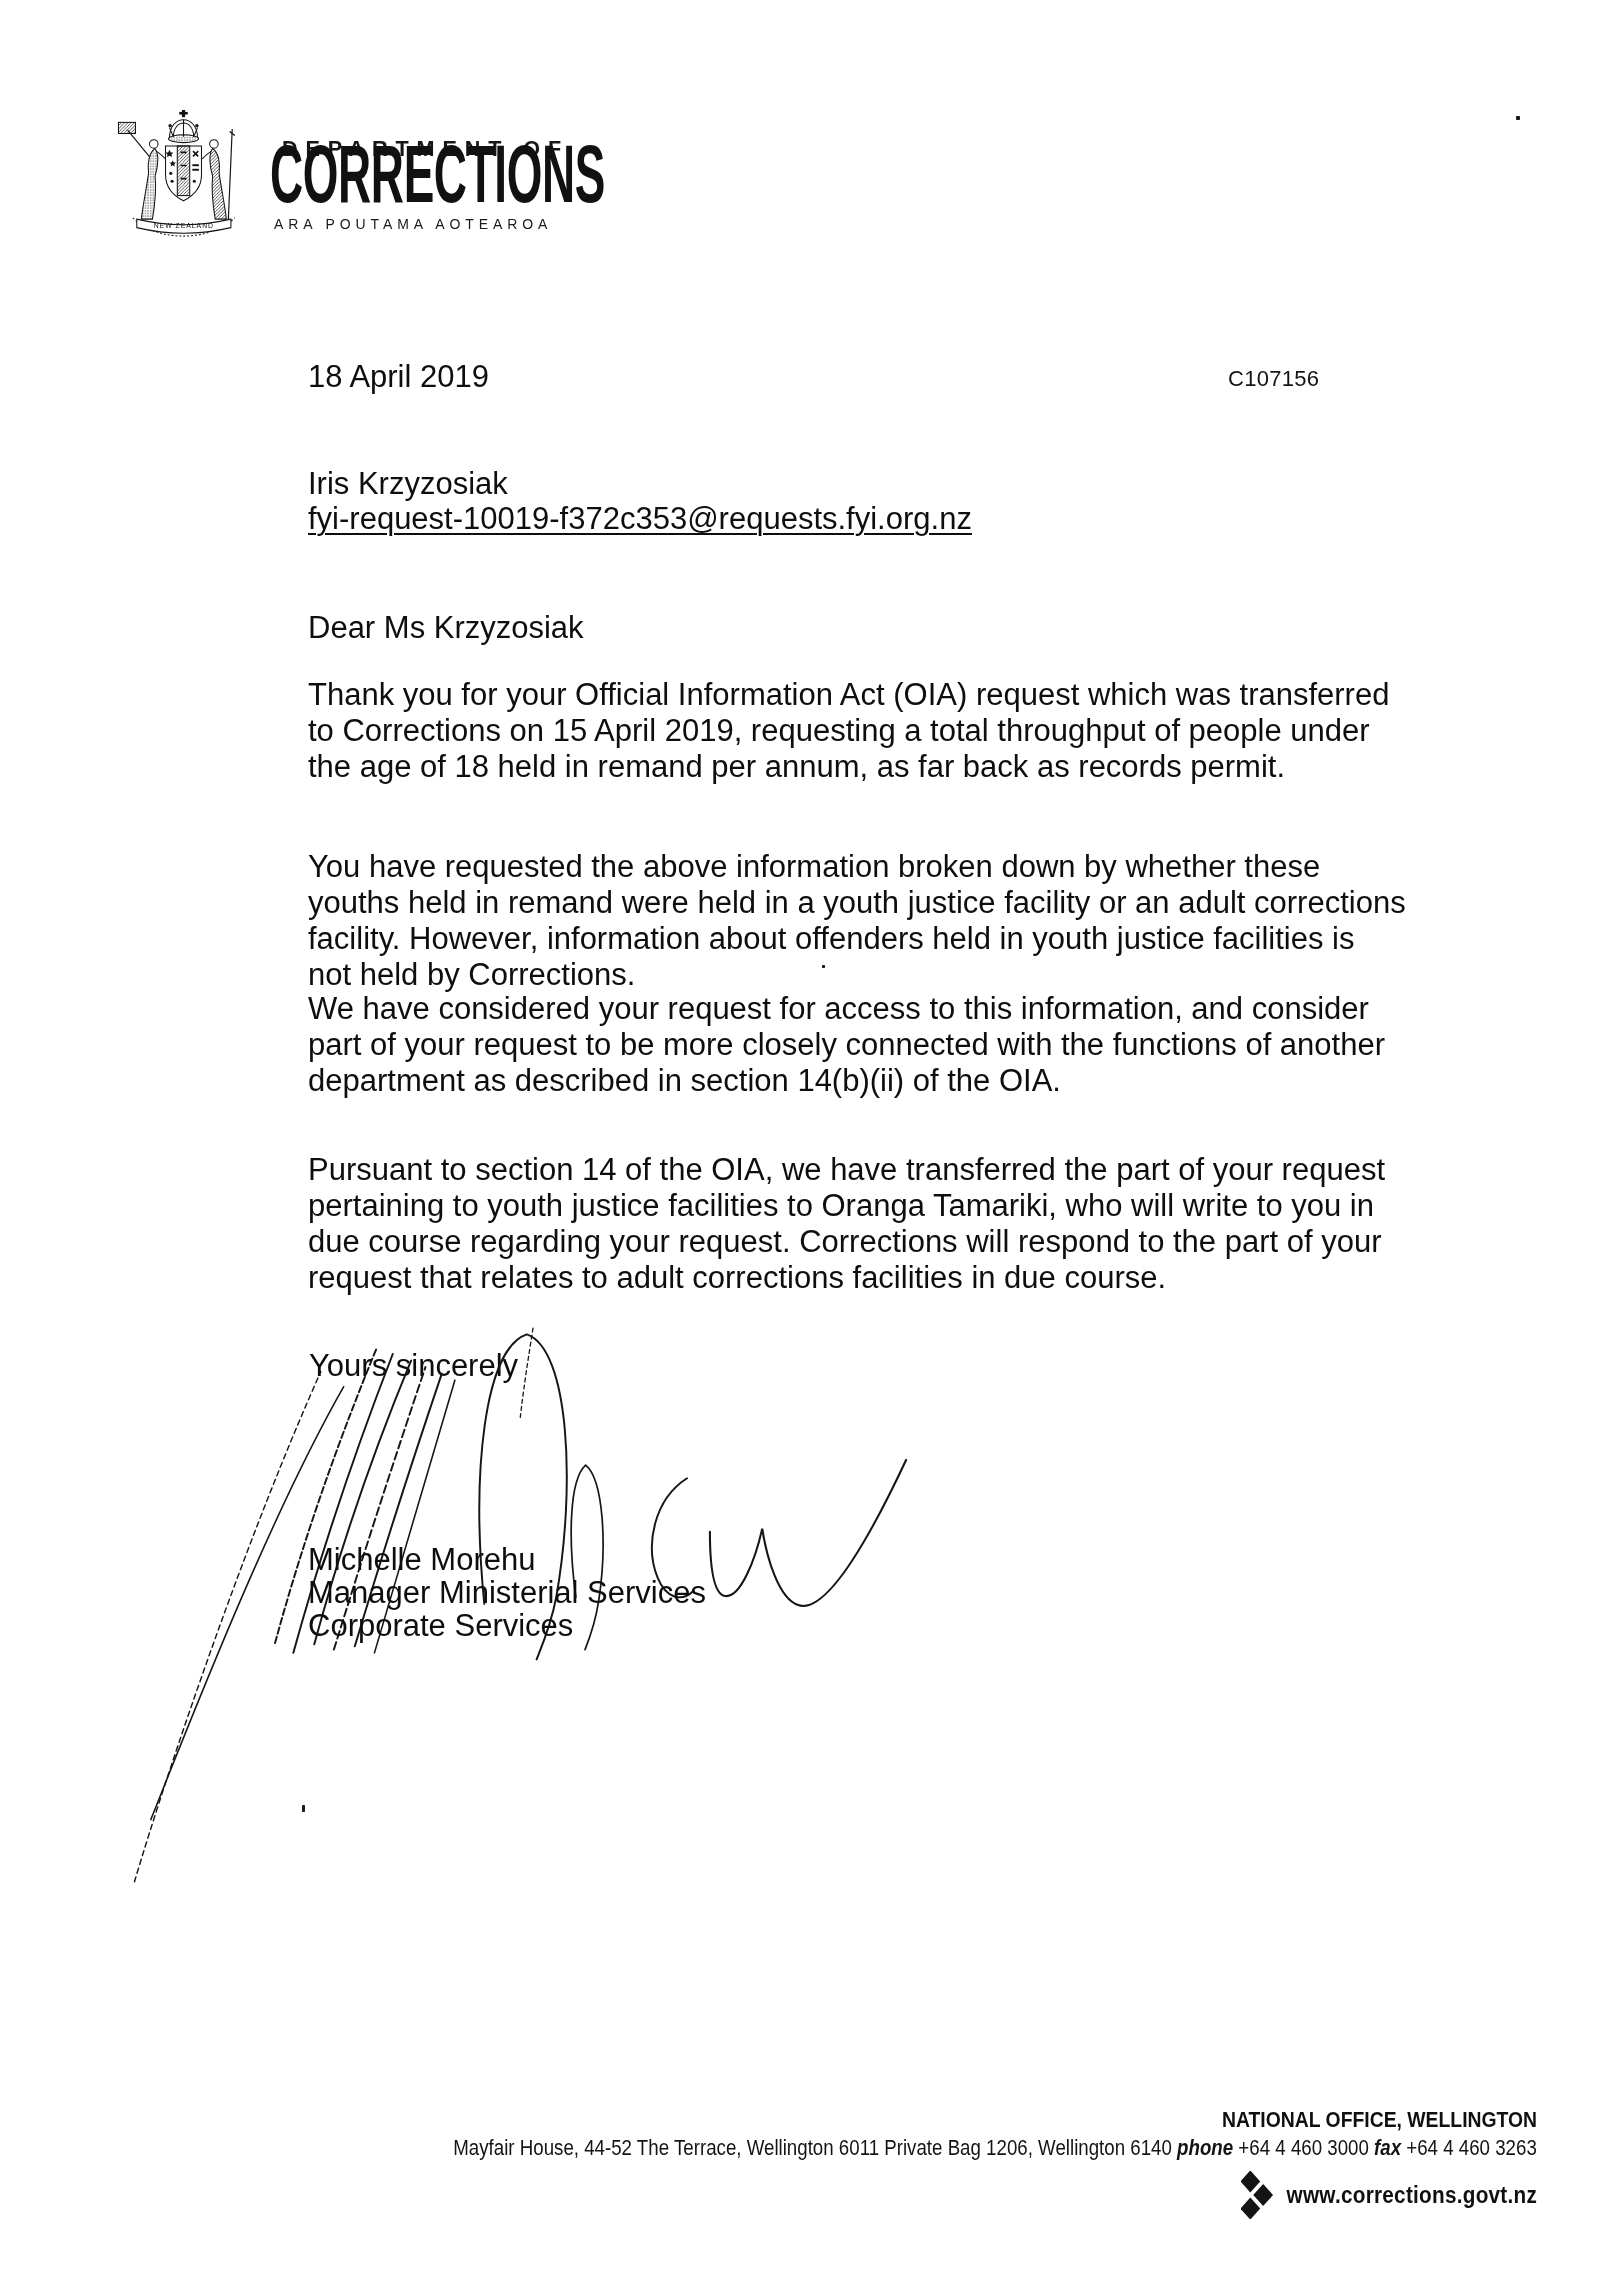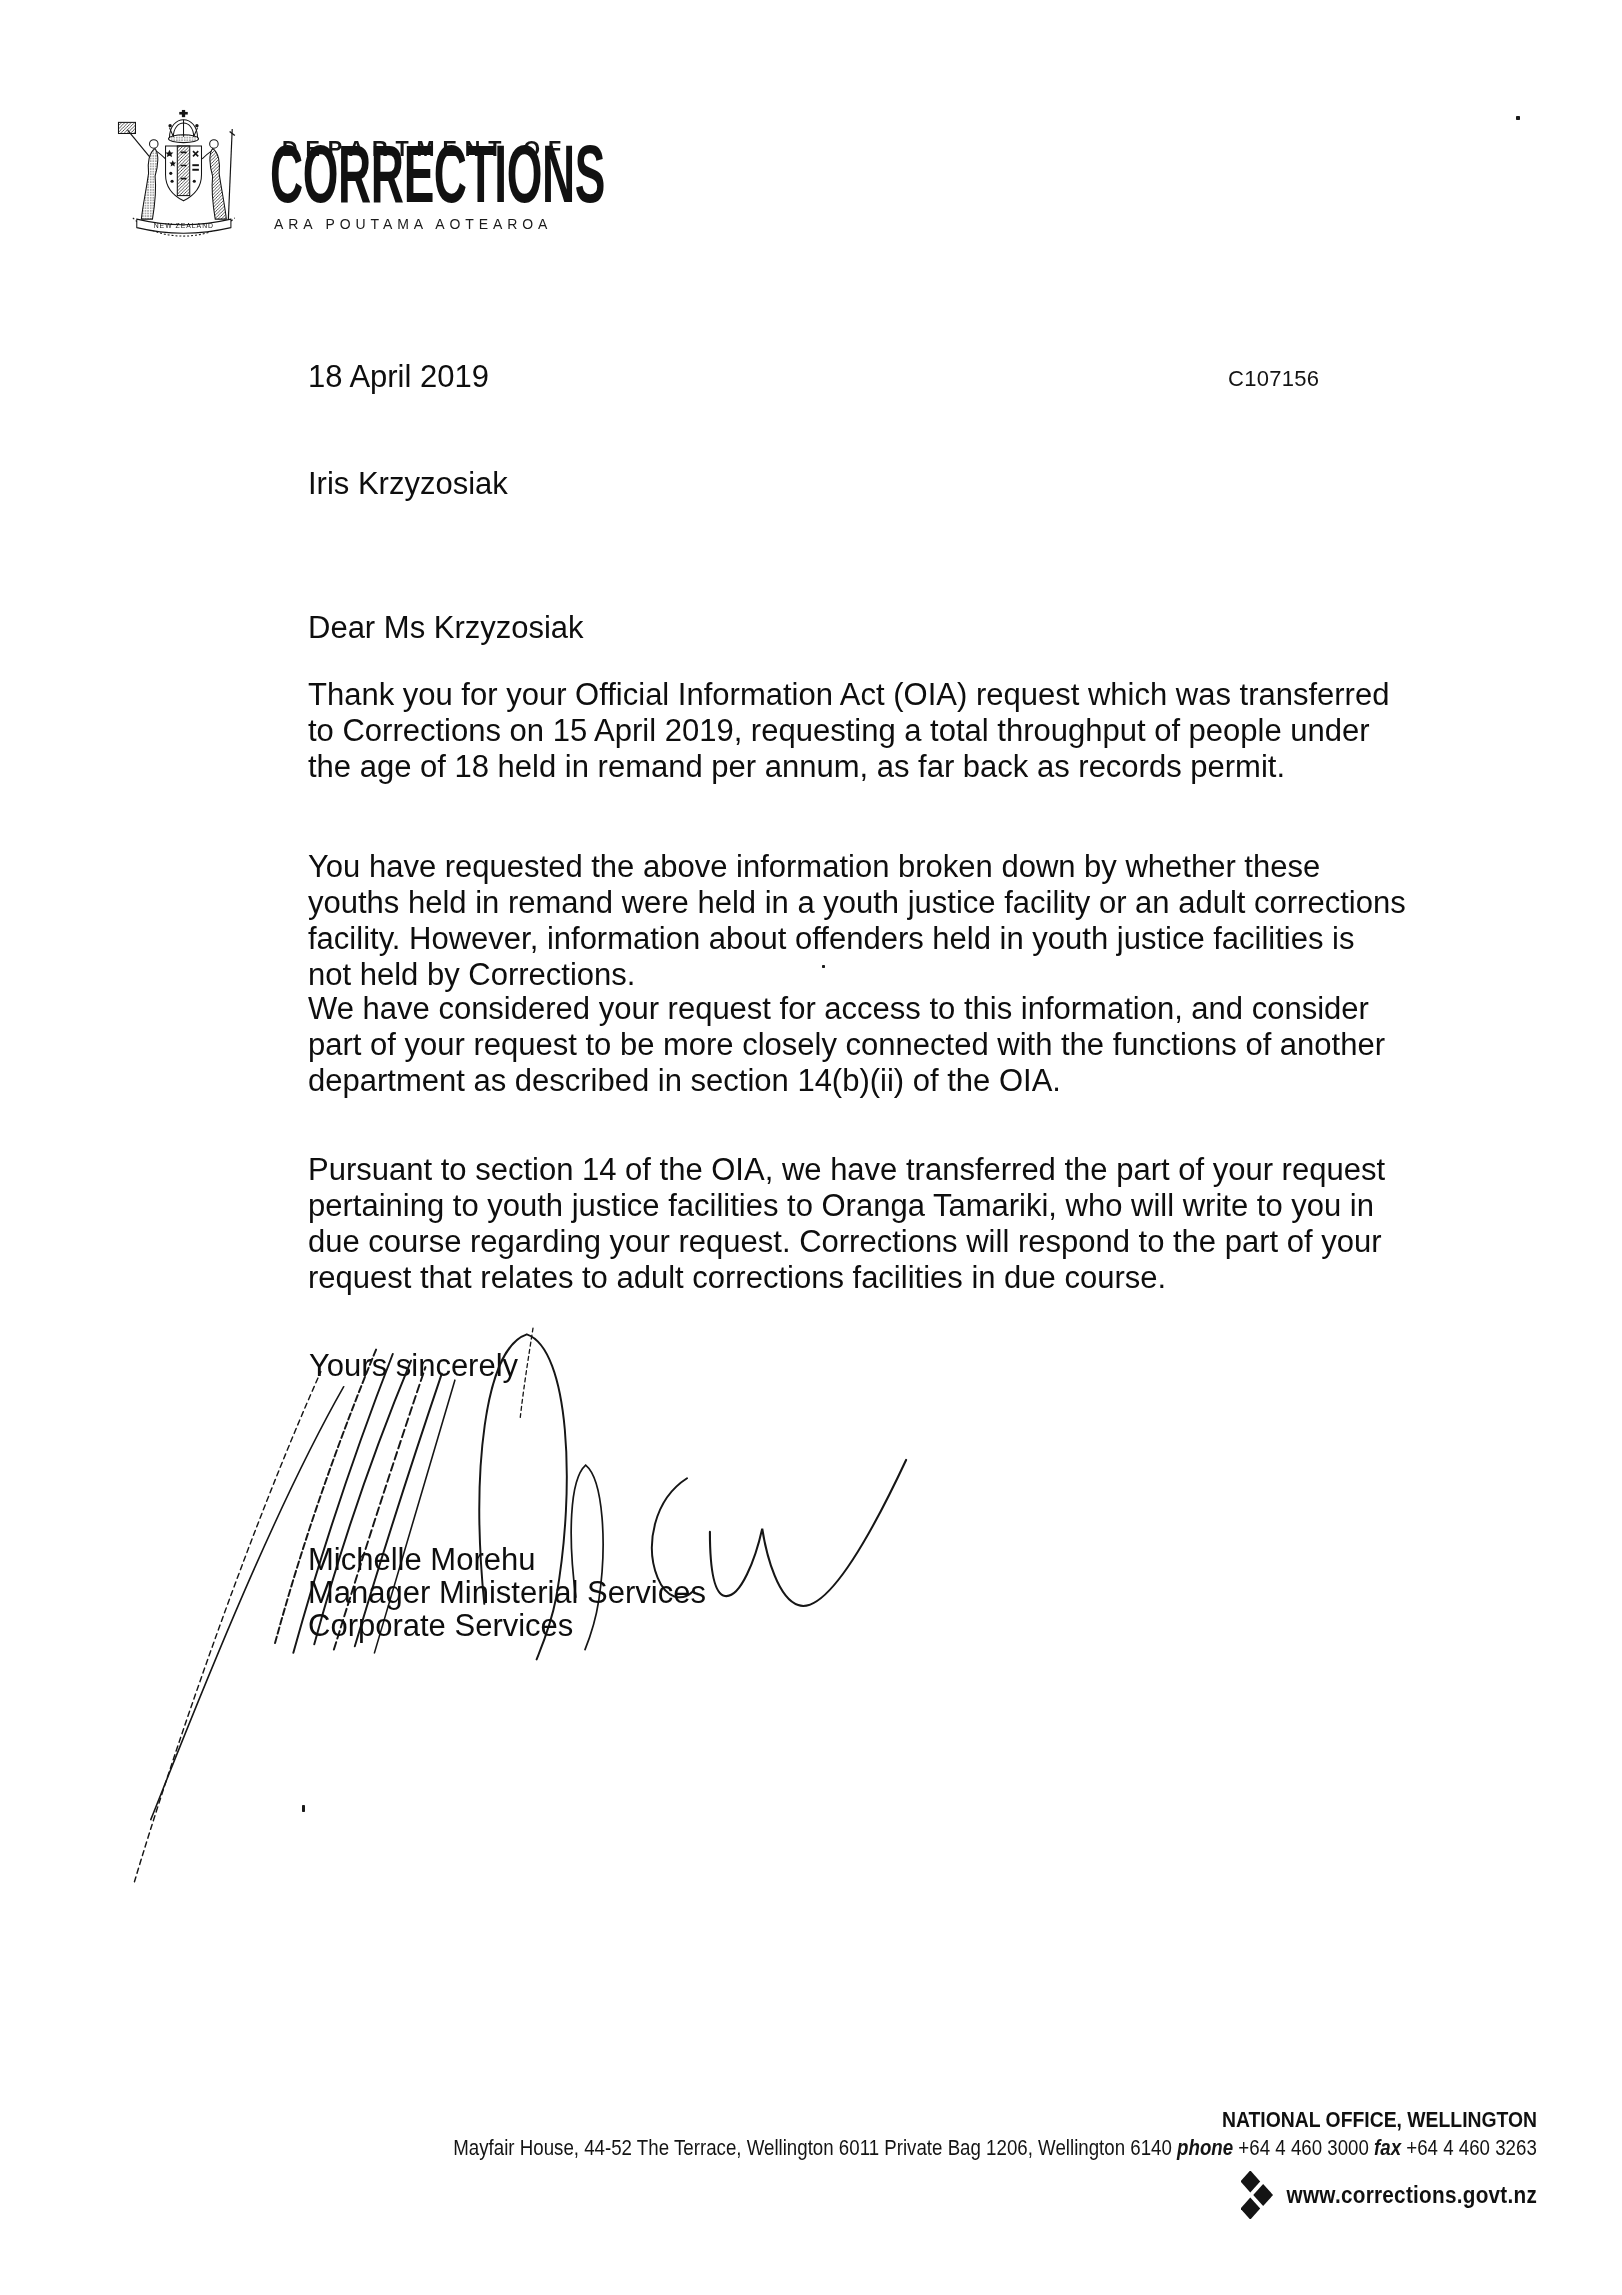--- a/index.html
+++ b/index.html
@@ -127,20 +127,21 @@
 
   <div class="abs lh-dept">DEPARTMENT OF</div>
   <div class="abs lh-corrections">CORRECTIONS</div>
   <div class="abs lh-tagline">ARA POUTAMA AOTEAROA</div>
 
   <div class="abs t-body date">18 April 2019</div>
   <div class="abs ref">C107156</div>
 
   <div class="abs t-body recipient">
     <div>Iris Krzyzosiak</div>
+    <a class="email">fyi-request-10019-f372c353@requests.fyi.org.nz</a>
   </div>
 
   <div class="abs t-body salutation">Dear Ms Krzyzosiak</div>
 
   <div class="abs t-body para p1">Thank you for your Official Information Act (OIA) request which was transferred
 to Corrections on 15 April 2019, requesting a total throughput of people under
 the age of 18 held in remand per annum, as far back as records permit.</div>
   <div class="abs t-body para p2">You have requested the above information broken down by whether these
 youths held in remand were held in a youth justice facility or an adult corrections
 facility. However, information about offenders held in youth justice facilities is

